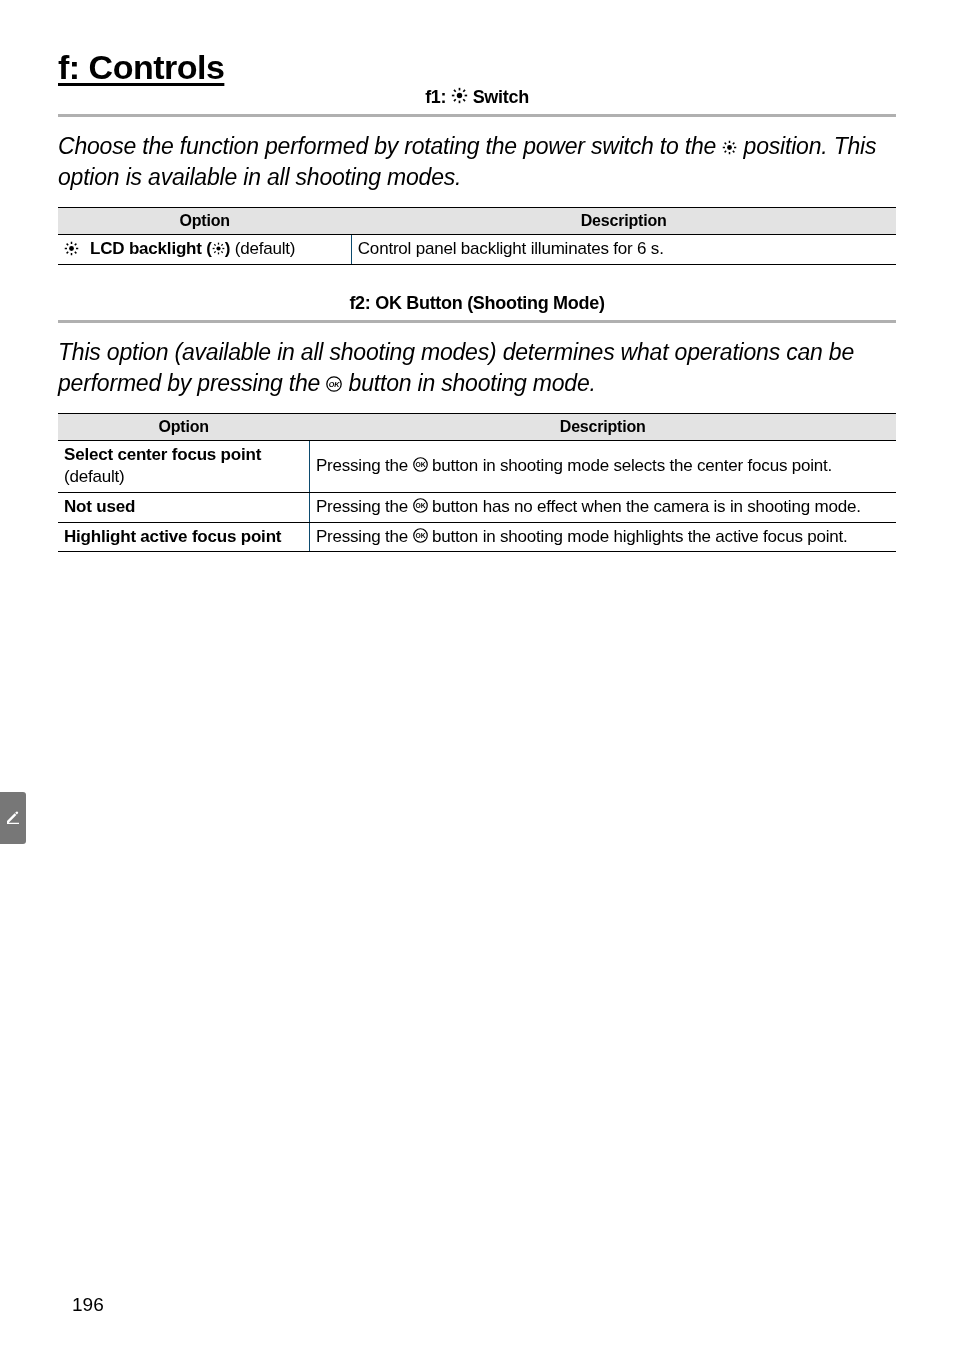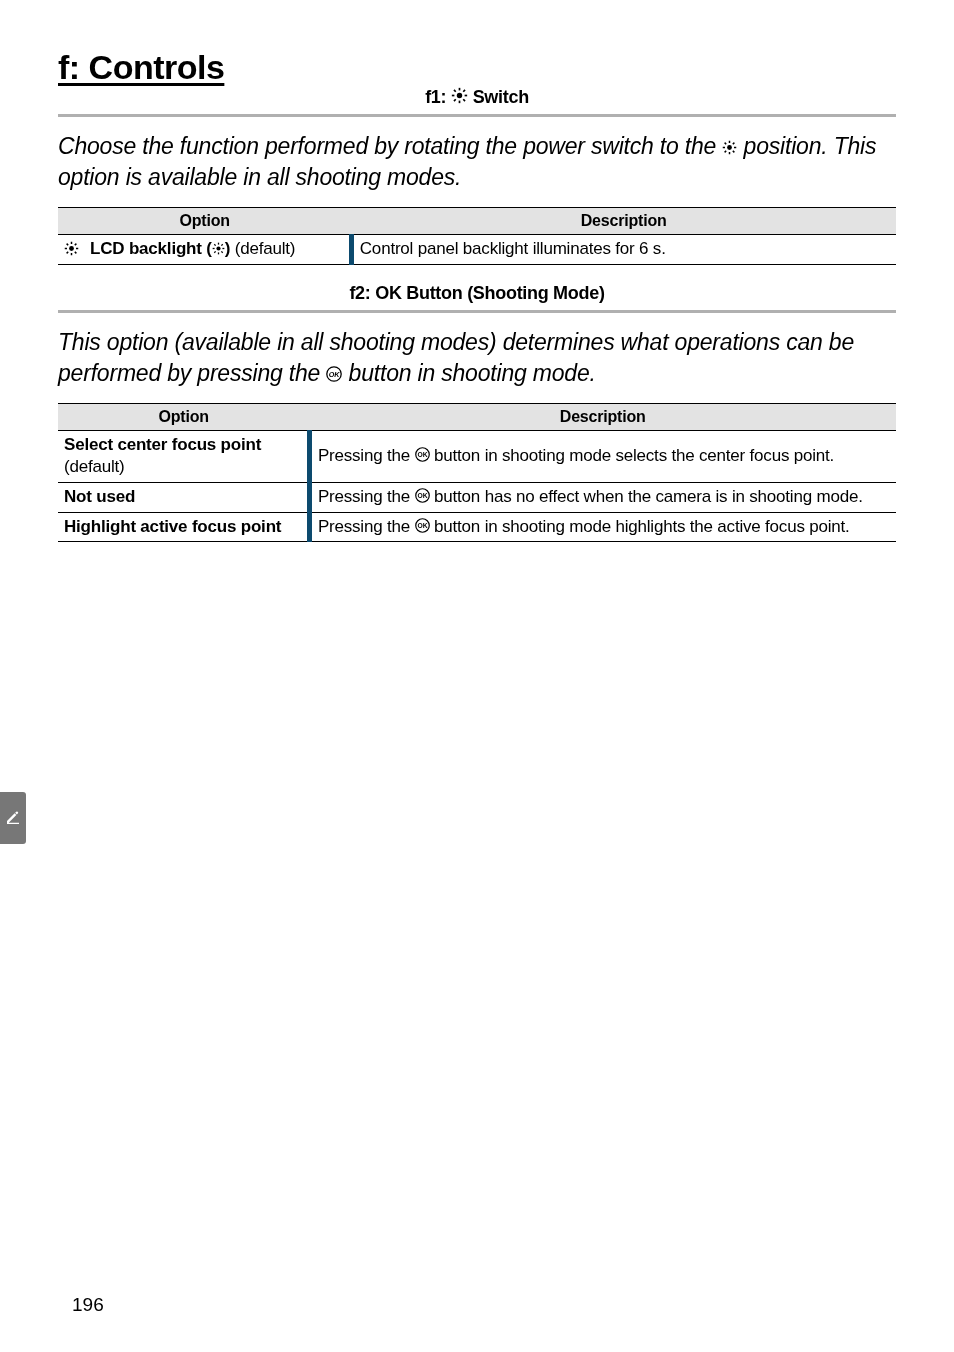--- a/index.html
+++ b/index.html
@@ -37,21 +37,21 @@
     font-size: 23px;
     line-height: 1.35;
     margin-bottom: 14px;
     letter-spacing: -0.2px;
     font-style: italic;
   }
   table {
     width: 100%;
     border-collapse: collapse;
     font-size: 17px;
-    margin-bottom: 18px;
+    margin-bottom: 28px;
     letter-spacing: -0.2px;
   }
   th {
     background: #e3e3e3;
     font-weight: 700;
     font-family: "Arial Narrow", Arial, sans-serif;
     font-stretch: condensed;
     padding: 4px 6px;
     border-top: 1.5px solid #000;
     border-bottom: 1px solid #000;
@@ -59,21 +59,21 @@
     text-align: center;
   }
   th.option { width: 35%; }
   th.option2 { width: 30%; }
   td {
     padding: 3px 6px;
     border-bottom: 1px solid #000;
     vertical-align: middle;
     line-height: 1.33;
   }
-  td.sep-right { border-right: 5px solid #0c4a6e; }
+  td.sep-right { border-right: 1px solid #0c4a6e; }
   .bold { font-weight: 700; }
   .icon-svg {
     display: inline-block;
     vertical-align: -2px;
     margin-right: 2px;
   }
   .icon-svg-inline {
     display: inline-block;
     vertical-align: -1px;
   }

